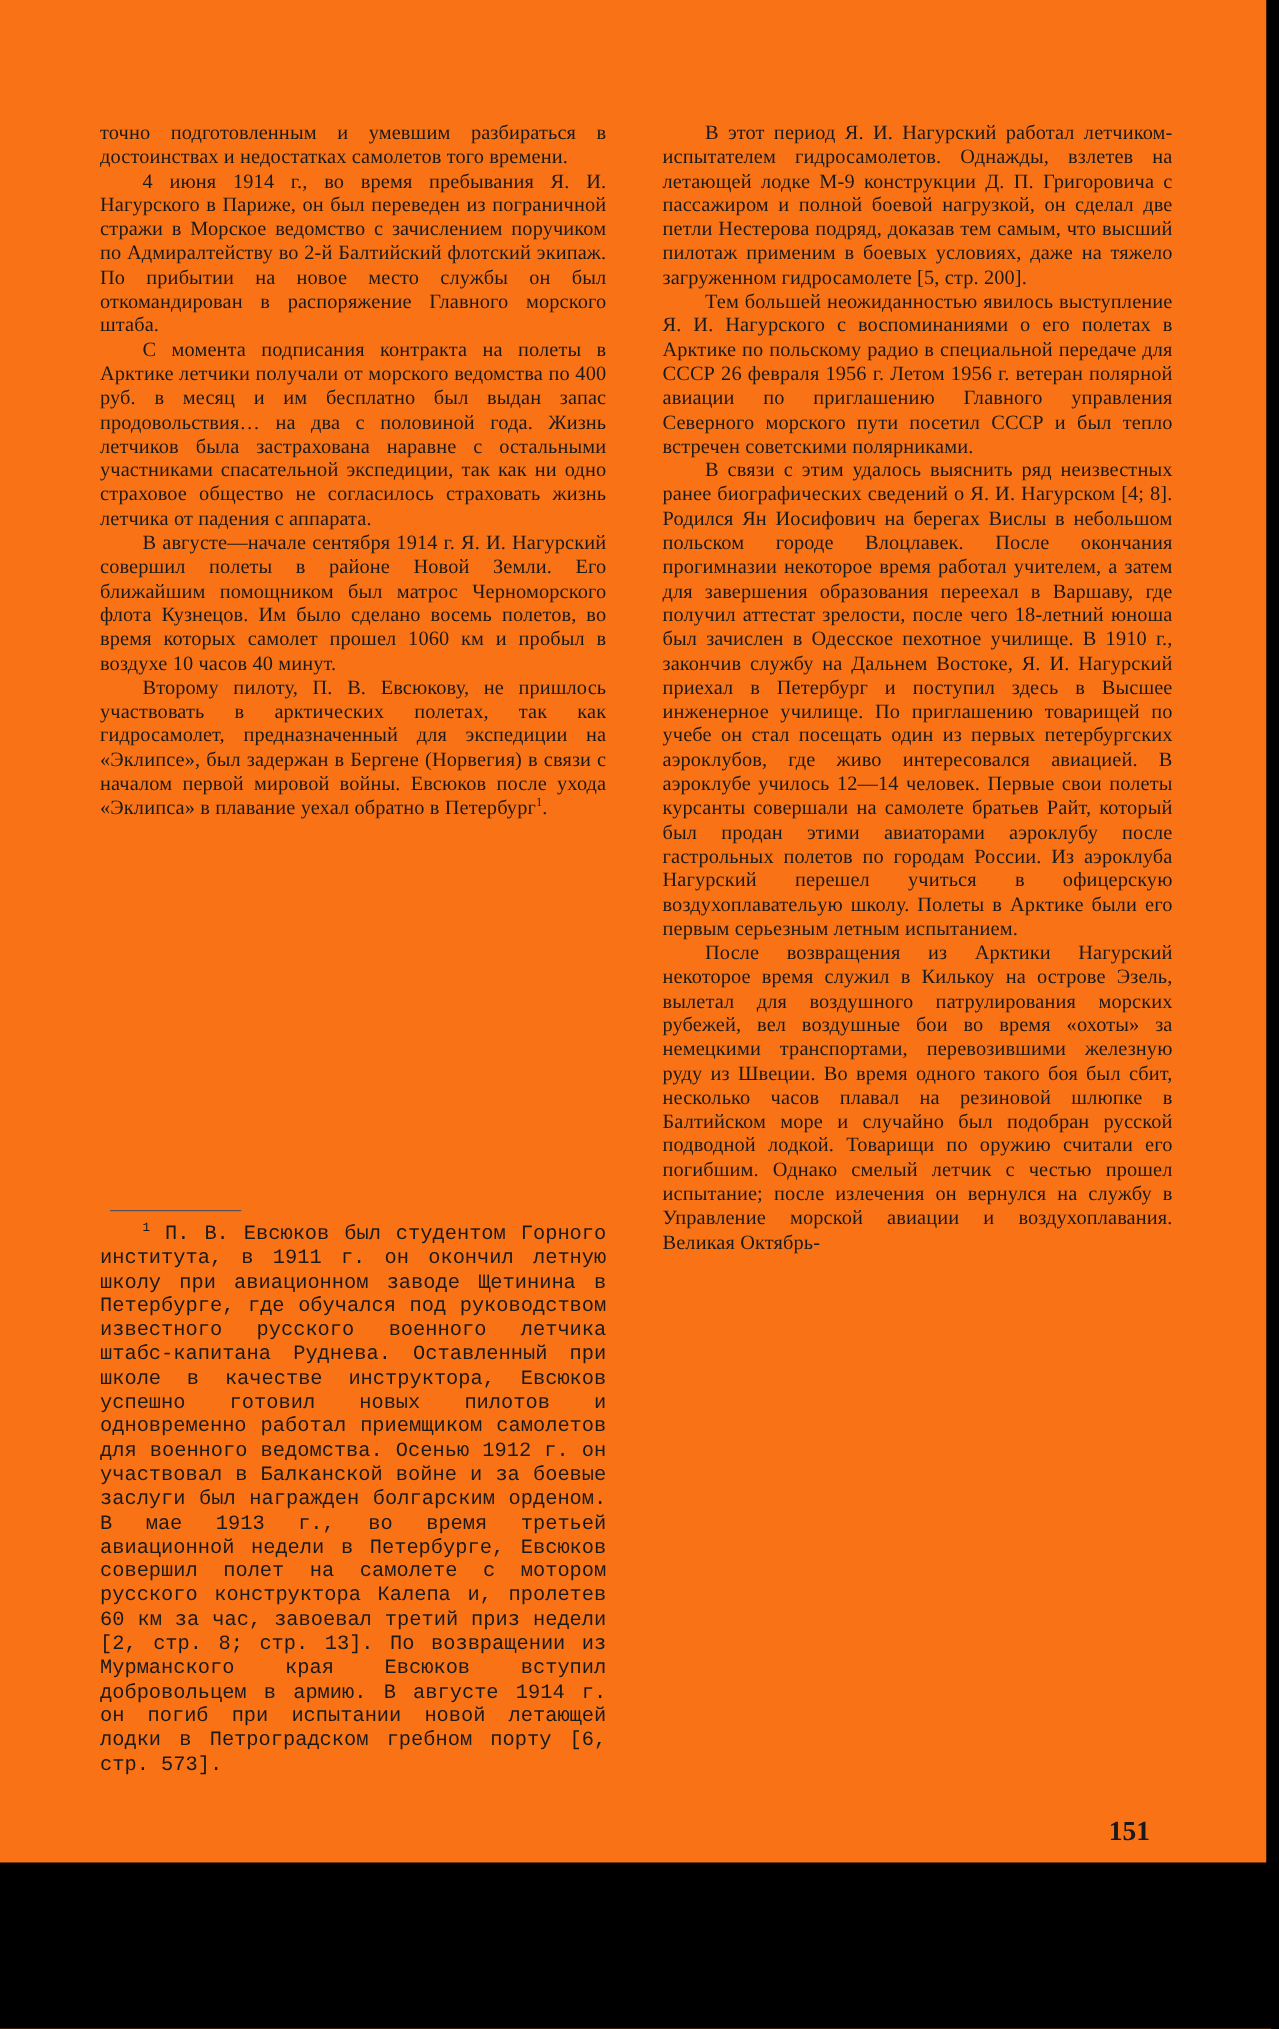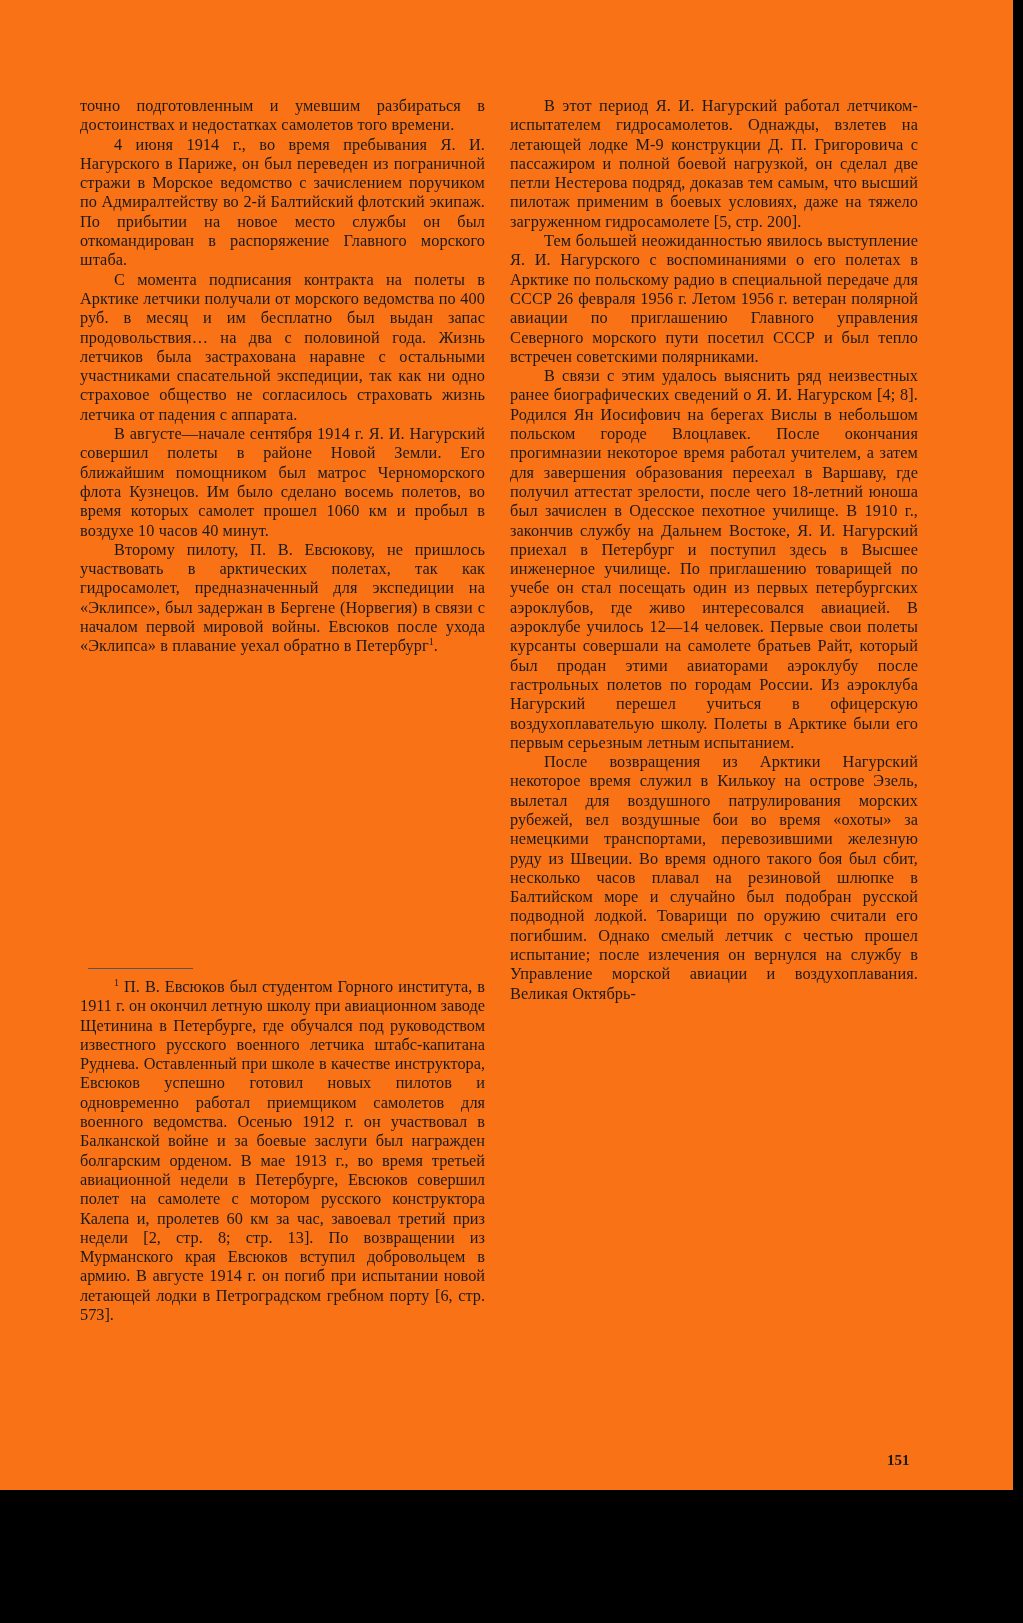--- a/index.html
+++ b/index.html
@@ -8,35 +8,35 @@
     font-family:"Liberation Serif","DejaVu Serif",serif; color:#1a1a1a;
   }
   .page {
     position:absolute; left:0; top:0; width:1013px; height:1490px; background:#f97316;
   }
   .col {
     position:absolute; top:96px; font-size:16.3px; line-height:19.3px;
     text-align:justify; letter-spacing:0.1px;
   }
   .col.left { left:80px; width:405px; }
-  .col.right { left:510px; width:408px; }
+  .col.right { left:530px; width:408px; }
   .col p { margin:0; text-indent:0; }
   .col p.ind { text-indent:34px; }
   .footnote-rule {
     position:absolute; left:88px; top:968px; width:105px; height:0;
     border-top:1px solid #555;
   }
   .footnote {
     position:absolute; left:80px; top:977px; width:405px;
     font-size:16.3px; line-height:19.3px; text-align:justify;
   }
-  .footnote p { margin:0; text-indent:34px; }
+  .footnote p { margin:0; text-indent:34px;font-family:Liberation Mono, monospace; }
   sup { font-size:10px; line-height:0; vertical-align:super; }
   .page-number {
-    position:absolute; left:887px; top:1452px; font-size:15px; font-weight:bold;
+    position:absolute; left:887px; top:1452px; font-size:22px; font-weight:bold;
   }
 </style>
 </head>
 <body>
 
 <div class="page">
 
   <div class="col left">
     <p>точно подготовленным и умевшим разбираться в достоинствах и недостатках самолетов того времени.</p>
     <p class="ind">4 июня 1914 г., во время пребывания Я. И. Нагурского в Париже, он был переведен из пограничной стражи в Морское ведомство с зачислением поручиком по Адмиралтейству во 2-й Балтийский флотский экипаж. По прибытии на новое место службы он был откомандирован в распоряжение Главного морского штаба.</p>

